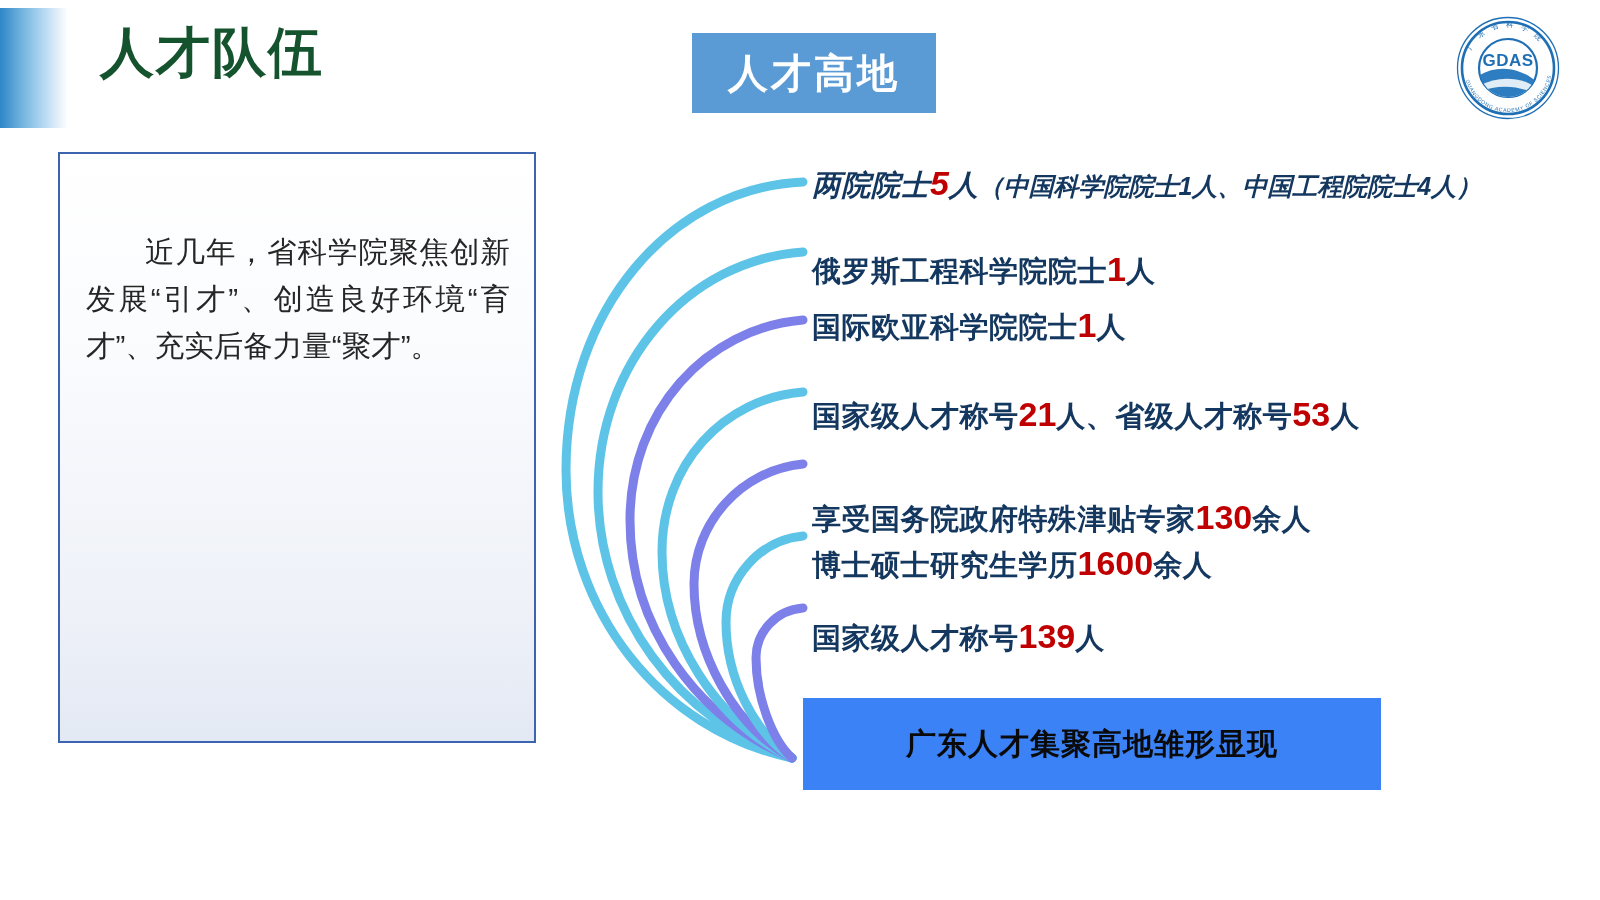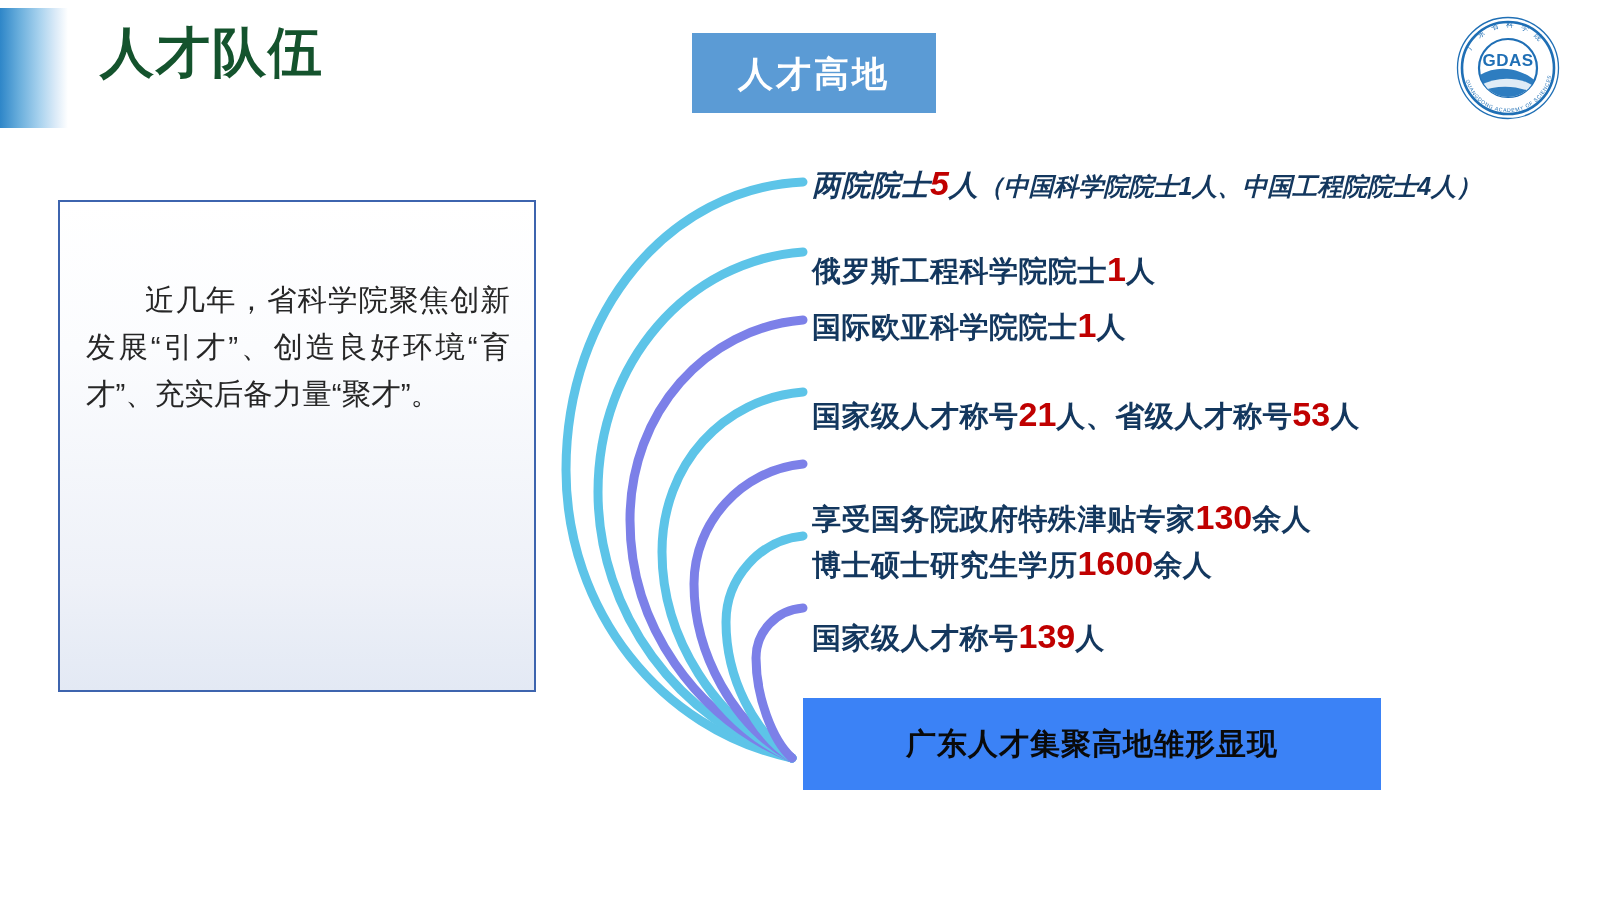--- a/index.html
+++ b/index.html
@@ -46,47 +46,46 @@
     top: 33px;
     width: 244px;
     height: 80px;
     background: #5B9BD5;
     display: flex;
     align-items: center;
     justify-content: center;
   }
   #heading-chip-label {
     color: #ffffff;
-    font-size: 35px;
+    font-size: 40px;
     font-weight: 700;
     letter-spacing: 3px;
     line-height: 1;
   }
 
   
   #logo {
     position: absolute;
     left: 1456px;
     top: 16px;
     width: 104px;
     height: 104px;
   }
 
   
   #description-card {
     position: absolute;
     left: 58px;
     top: 152px;
     width: 478px;
-    height: 492px;
+    height: 591px;
     border: 2px solid #3D64AE;
     background: linear-gradient(to bottom, #ffffff 0%, #fbfcfe 30%, #eef1f8 78%, #e3e9f4 100%);
     box-sizing: border-box;
     padding: 74px 24px 0 26px;
-    margin-top: 48px;
   }
   .desc-para {
     font-size: 29.5px;
     line-height: 47px;
     color: #262626;
     text-indent: 2em;
     margin: 0;
     letter-spacing: 0px;
     text-align: justify;
   }

